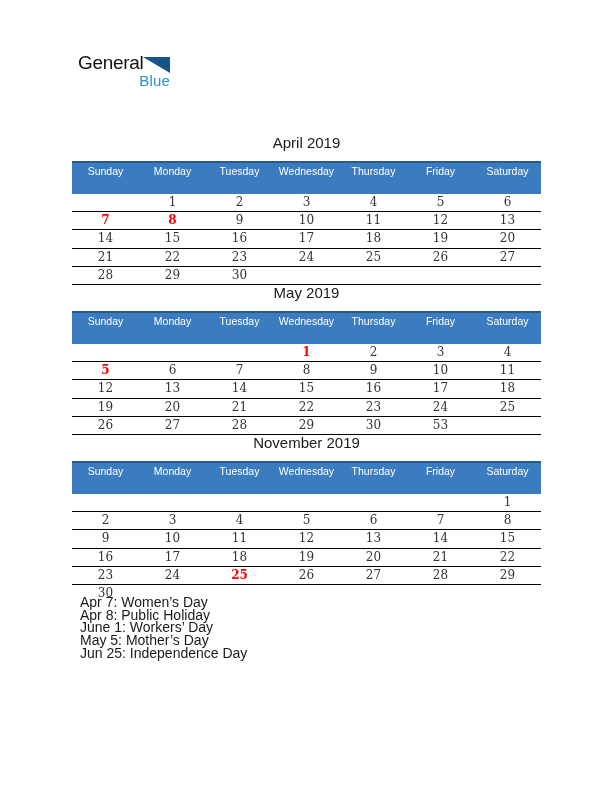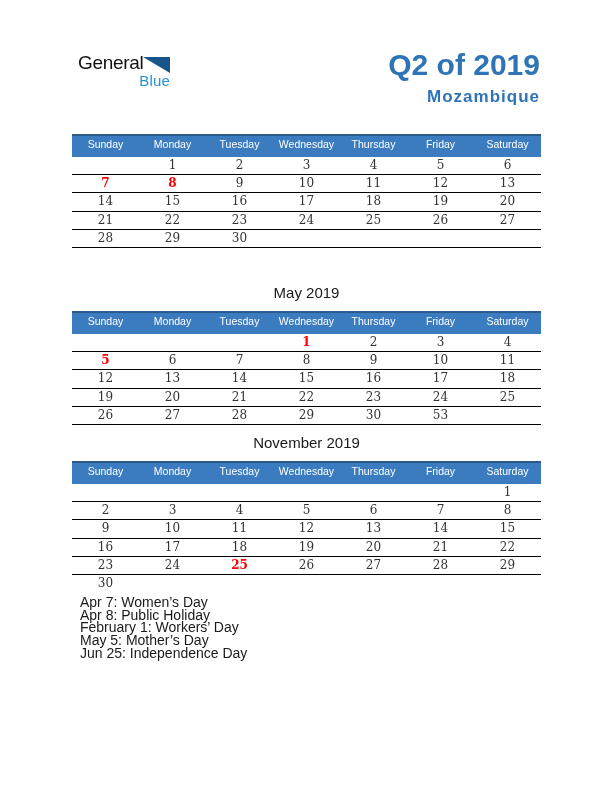--- a/index.html
+++ b/index.html
@@ -49,21 +49,21 @@
   
   .month-section { position: absolute; left: 72px; width: 469px; }
   .month-title {
     text-align: center;
     font-size: 15px; color: #1a1a1a;
     margin-bottom: 9px;
     height: 18px; line-height: 18px;
   }
   .cal-header {
     display: flex;
-    height: 23px;
+    height: 33px;
     background: var(--header-fill, #3B7CC0);
     border-top: 2px solid var(--header-top, #2A5A8A);
   }
   .cal-hcell {
     flex: 1; text-align: center;
     font-size: 10.5px; color: #ffffff;
     line-height: 17px;
     overflow: hidden; white-space: nowrap;
   }
   .cal-row { display: flex; height: 18.2px; }
@@ -92,24 +92,23 @@
 <body>
 
 <div class="page">
 
   <div class="logo">
     <span class="logo-general">General</span>
     <span class="logo-triangle"></span>
     <span class="logo-blue">Blue</span>
   </div>
 
-  <div class="quarter-title">Q2 of 2019</div>
-  <div class="country-title">Mozambique</div>
 
   <div class="month-section" id="month-0">
+    <div class="month-title">April 2019</div>
     <div class="cal-table">
         <div class="cal-header">
           <div class="cal-hcell">Sunday</div>
           <div class="cal-hcell">Monday</div>
           <div class="cal-hcell">Tuesday</div>
           <div class="cal-hcell">Wednesday</div>
           <div class="cal-hcell">Thursday</div>
           <div class="cal-hcell">Friday</div>
           <div class="cal-hcell">Saturday</div>
         </div>
@@ -286,18 +285,18 @@
           <div class="cal-cell"></div>
           <div class="cal-cell"></div>
           <div class="cal-cell"></div>
         </div>
       </div>
   </div>
 
   <ul class="holiday-notes">
       <li>Apr 7: Women’s Day</li>
       <li>Apr 8: Public Holiday</li>
-      <li>February 1: Workers’ Day</li>
+      <li>June 1: Workers’ Day</li>
       <li>May 5: Mother’s Day</li>
       <li>Jun 25: Independence Day</li>
     </ul>
 
 </div>
 
 </body></html>

